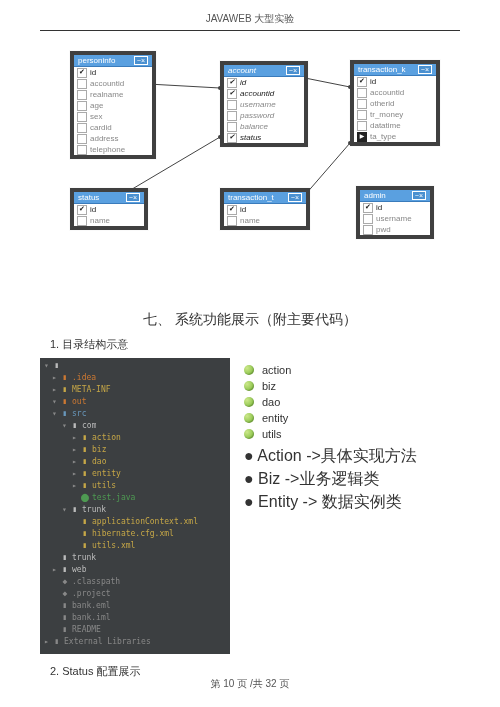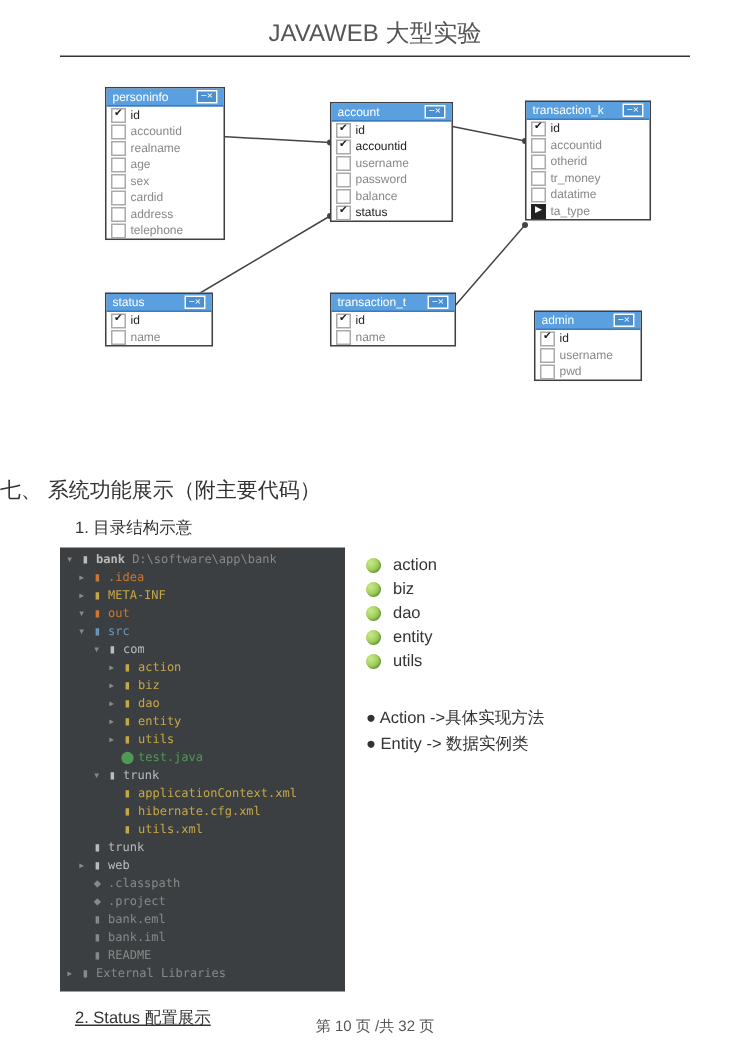--- a/index.html
+++ b/index.html
@@ -9,37 +9,37 @@
     background: #fff;
     font-family: "Microsoft YaHei", sans-serif;
     font-size: 11px;
     color: #333;
     position: relative;
   }
   .header {
     text-align: center;
     width: 100%;
     padding-top: 12px;
-    font-size: 16px;
+    font-size: 10px;
     color: #555;
   }
   .hr {
     border: none;
     border-top: 1px solid #333;
     margin: 4px 40px 10px 40px;
   }
   
   .er {
     position: relative;
     margin: 5px 40px 0 40px;
     height: 240px;
   }
   .tbl {
     position: absolute;
-    border: 1px solid #404040;
+    border: 4px solid #404040;
     background: #fff;
     font-size: 8px;
     box-shadow: 0 0 0 1px rgba(0,0,0,0.02);
   }
   .tbl .title {
     background: #5aa0e0;
     color: #fff;
     padding: 1px 4px;
     font-size: 8px;
     display: flex;
@@ -74,21 +74,21 @@
   }
   .tbl .row.checked { color: #222; }
   .tbl .row.checked .chk::after { content: "✔"; color: #222; }
   .tbl .row.dark .chk { background:#222; border-color:#222; }
   .tbl .row.dark .chk::after { content:"▶"; color:#fff; font-size:6px;}
   svg.connections { position:absolute; left:0; top:0; width:100%; height:100%; }
   svg.connections line { stroke:#444; stroke-width:1; }
   svg.connections circle { fill:#444; }
   
   .section-heading {
-    text-align: left;
+    text-align: center;
     font-size: 14px;
     margin: 30px 0 8px 0;
   }
   .subhead {
     font-size: 11px;
     margin: 4px 40px 6px 50px;
   }
   
   .columns {
     display: flex;
@@ -126,21 +126,21 @@
     padding-top: 2px;
   }
   .pkg-item { display:flex; align-items:center; margin:4px 0; }
   .ball {
     width:10px; height:10px;
     border-radius:50%;
     background: radial-gradient(circle at 30% 30%, #cde88b, #8bc34a 70%);
     margin-right:8px;
     box-shadow: inset -1px -1px 1px rgba(0,0,0,0.2);
   }
-  .bulletlist { margin-top:24px; font-size:11px; }
+  .bulletlist { margin-top:6px; font-size:16px; }
   .bulletlist .bi { margin:2px 0; }
   .footer {
     position:absolute; bottom:16px;
     width:100%; text-align:center;
     font-size:10px; color:#555;
   }
 </style>
 </head>
 <body>
 
@@ -214,21 +214,21 @@
     <div class="row checked">
         <span class="chk"></span>
         <span>id</span>
       </div>
     <div class="row">
         <span class="chk"></span>
         <span>name</span>
       </div>
   </div>
 
-  <div class="tbl" style="left:180px; top:20px; width:80px;">
+  <div class="tbl" style="left:180px; top:20px; width:80px;font-style:italic;">
     <div class="title">
         <span>account</span>
         <span class="minx">−×</span>
       </div>
     <div class="row checked">
         <span class="chk"></span>
         <span>id</span>
       </div>
     <div class="row checked">
         <span class="chk"></span>
@@ -291,21 +291,21 @@
     <div class="row">
         <span class="chk"></span>
         <span>datatime</span>
       </div>
     <div class="row dark">
         <span class="chk"></span>
         <span>ta_type</span>
       </div>
   </div>
 
-  <div class="tbl" style="left:316px; top:159px; width:70px;">
+  <div class="tbl" style="left:316px; top:145px; width:70px;">
     <div class="title">
         <span>admin</span>
         <span class="minx">−×</span>
       </div>
     <div class="row checked">
         <span class="chk"></span>
         <span>id</span>
       </div>
     <div class="row">
         <span class="chk"></span>
@@ -319,21 +319,20 @@
 </div>
 
 <div class="section-heading">七、  系统功能展示（附主要代码）</div>
 <div class="subhead">1. 目录结构示意</div>
 
 <div class="columns">
   <div class="tree">
     <div class="node">
         <span class="arrow">▾</span>
         <span class="icon">▮</span>
-        <span class="lbl"><b>bank</b> <span class="gray">D:\software\app\bank</span></span>
       </div>
     <div id="tree-body">
         <div class="node ind1 orange">
           <span class="arrow">▸</span>
           <span class="icon">▮</span>
           <span class="lbl">.idea</span>
         </div>
         <div class="node ind1 yellow">
           <span class="arrow">▸</span>
           <span class="icon">▮</span>
@@ -465,20 +464,21 @@
           <span class="ball"></span>
           <span>entity</span>
         </div>
         <div class="pkg-item">
           <span class="ball"></span>
           <span>utils</span>
         </div>
       </div>
     <div class="bulletlist" id="bullet-body">
         <div class="bi">● Action -&gt;具体实现方法</div>
+        <div class="bi">● Biz -&gt;业务逻辑类</div>
         <div class="bi">● Entity -&gt; 数据实例类</div>
       </div>
   </div>
 </div>
 
-<div class="subhead" style="margin-top:10px;text-decoration:underline;">2. Status 配置展示</div>
+<div class="subhead" style="margin-top:10px;">2. Status 配置展示</div>
 
 <div class="footer">第 10 页 /共 32 页</div>
 
 </body></html>

